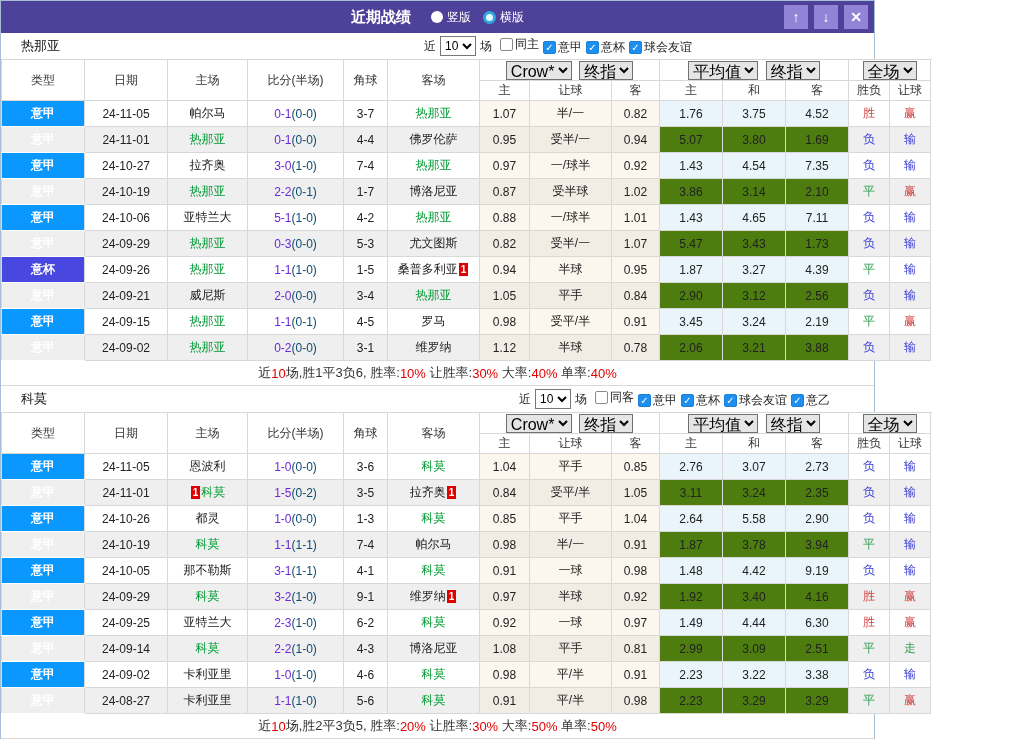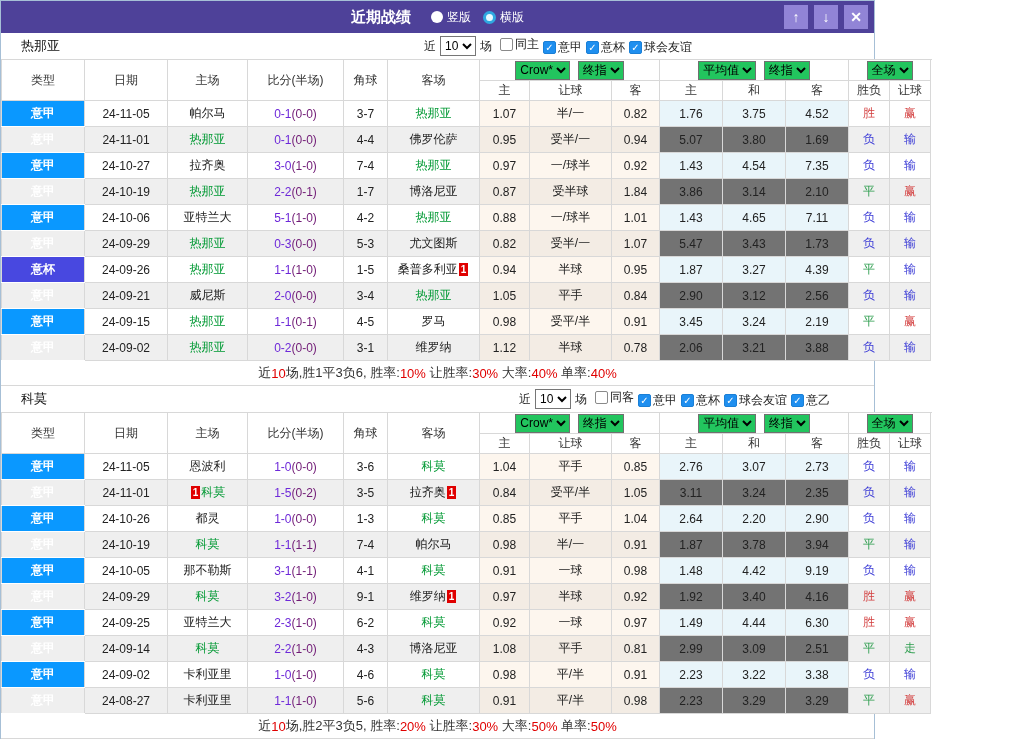--- a/index.html
+++ b/index.html
@@ -26,32 +26,32 @@
   .cb-item { display: inline-flex; align-items: center; gap: 2px; cursor: pointer; margin-left: 4px; }
   .cb { width: 13px; height: 13px; border: 1px solid #8a8a8a; background: #fff; display: inline-block; font-size: 10px; line-height: 12px; text-align: center; color: #fff; border-radius: 2px; }
   .cb.on { background: #1f8fef; border-color: #1a7fd6; }
 
   
   table { border-collapse: collapse; table-layout: fixed; width: 100%; padding-left: 20px; }
   th, td { border: 1px solid #d8d8d8; text-align: center; overflow: hidden; white-space: nowrap; }
   thead th { font-weight: normal; font-size: 12px; color: #333; background: #fff; }
   tr.h1 th { height: 21px; }
   tr.h2 th { height: 20px; }
-  .hsel { font-size: 12px; height: 19px; border: 1px solid #707070; background: #22c55e; margin: 0 2px; }
+  .hsel { font-size: 16px; height: 19px; border: 1px solid #707070; background: #e5e5e5; margin: 0 2px; }
   tbody td { height: 26px; font-size: 12px; color: #222; background: #fff; }
   tr.even td { background: #efefef; }
   td.type { background: #0a98ff; color: #fff; font-weight: bold; border-bottom: 1px solid #fff; border-top: 1px solid #fff; }
   td.type.cup { background: #4848e0; }
   td.crow { background: #fdf6ee; }
   tr.even td.crow { background: #f3ece4; }
   td.avg { background: #e9f5fa; }
-  tr.even td.avg { background: #737373; }
+  tr.even td.avg { background: #4d7c0f; }
   .hl { color: #009933; }
   .score-red { color: #6d28d9; }
-  .half { color: #701a75; text-align: center; }
+  .half { color: #0c4a6e; text-align: center; }
   .card { display: inline-block; background: #e00000; color: #fff; font-size: 10px; font-weight: bold; line-height: 13px; padding: 0 2px; margin: 0 1px; }
   .r { color: #d33e3e; }
   .g { color: #2e9e4f; }
   .b { color: #3b3bd6; }
 
   
   .summary { height: 25px; display: flex; align-items: center; justify-content: center; font-size: 13px; color: #333; border-bottom: 1px solid #d8d8d8; background: #fff; }
   .summary span { white-space: pre; }
   .sred { color: #e00000; }
 </style>
@@ -205,21 +205,21 @@
         </tr>
         <tr class="even">
           <td class="type">意甲</td>
           <td>24-10-19</td>
           <td><span class="hl">热那亚</span></td>
           <td><span class="score-red">2-2</span><span class="half">(0-1)</span></td>
           <td>1-7</td>
           <td><span>博洛尼亚</span></td>
           <td class="crow">0.87</td>
           <td class="crow">受半球</td>
-          <td class="crow">1.84</td>
+          <td class="crow">1.02</td>
           <td class="avg">3.86</td>
           <td class="avg">3.14</td>
           <td class="avg">2.10</td>
           <td class="g">平</td>
           <td class="r">赢</td>
           <td class="r">大</td>
         </tr>
         <tr class="odd">
           <td class="type">意甲</td>
           <td>24-10-06</td>
@@ -451,21 +451,21 @@
           <td class="type">意甲</td>
           <td>24-10-26</td>
           <td><span>都灵</span></td>
           <td><span class="score-red">1-0</span><span class="half">(0-0)</span></td>
           <td>1-3</td>
           <td><span class="hl">科莫</span></td>
           <td class="crow">0.85</td>
           <td class="crow">平手</td>
           <td class="crow">1.04</td>
           <td class="avg">2.64</td>
-          <td class="avg">2.20</td>
+          <td class="avg">5.58</td>
           <td class="avg">2.90</td>
           <td class="b">负</td>
           <td class="b">输</td>
           <td class="b">小</td>
         </tr>
         <tr class="even">
           <td class="type">意甲</td>
           <td>24-10-19</td>
           <td><span class="hl">科莫</span></td>
           <td><span class="score-red">1-1</span><span class="half">(1-1)</span></td>

